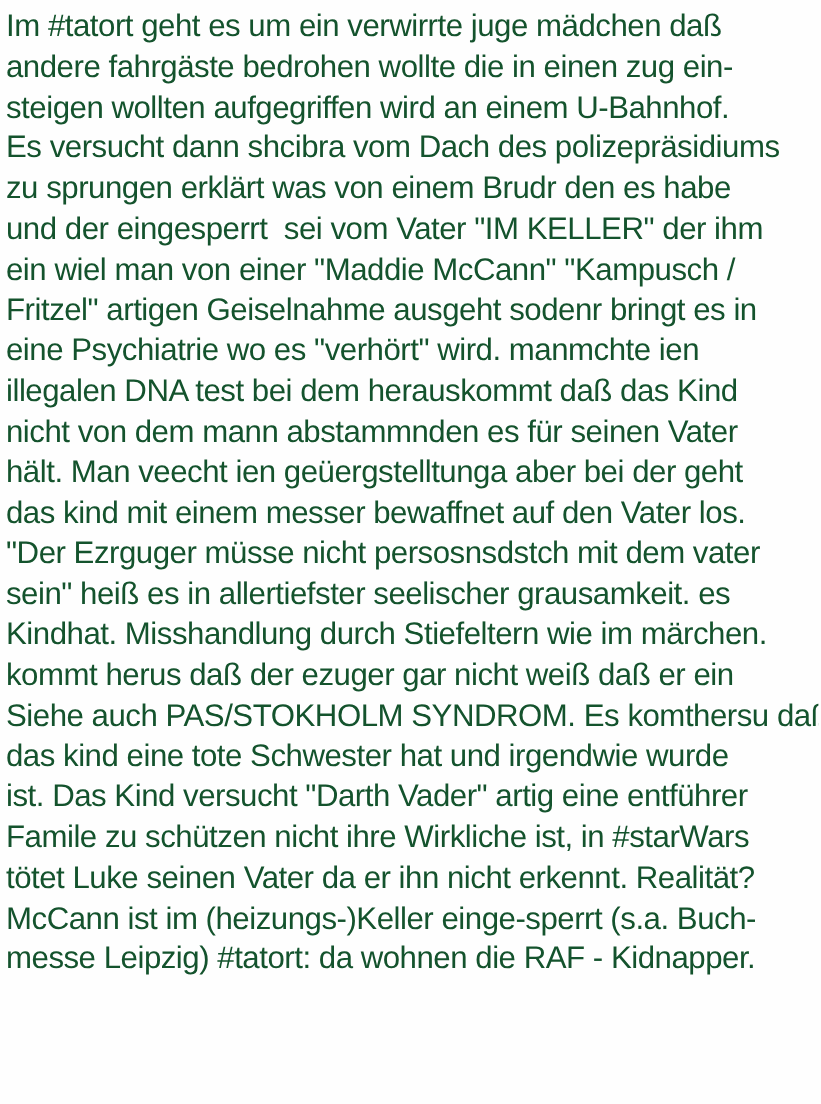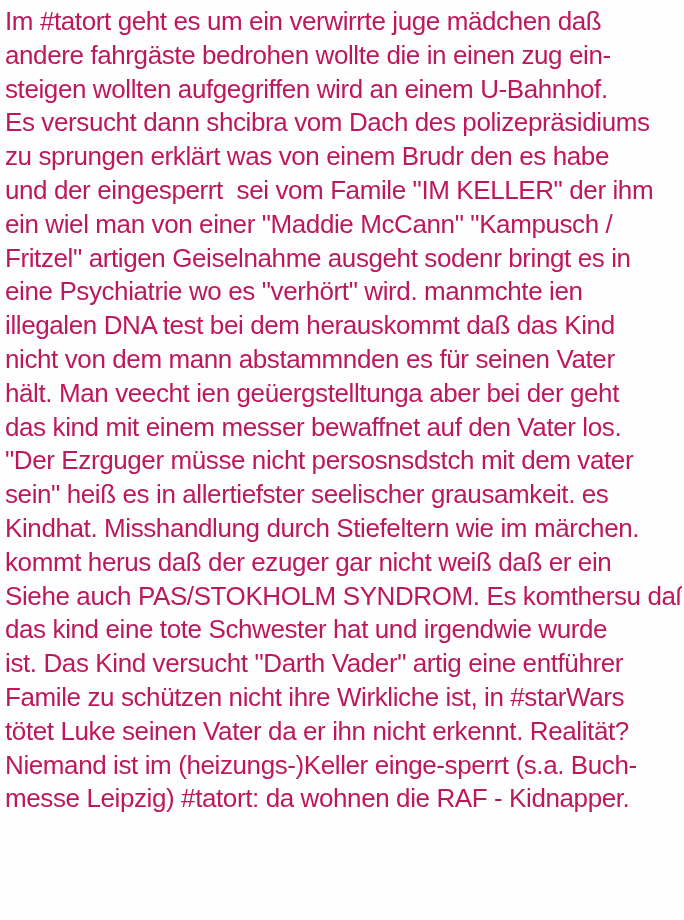--- a/index.html
+++ b/index.html
@@ -17,46 +17,46 @@
     width: 684px;
     height: 920px;
     padding: 5px 2px 0 5px;
     background: #fefefe;
   }
   .text-line {
     font-family: "Liberation Sans", "DejaVu Sans", sans-serif;
     font-size: 26px;
     line-height: 33.8px;
     letter-spacing: -0.4px;
-    color: #be185d;
+    color: #14532d;
     white-space: pre;
     overflow: hidden;
   }
 </style>
 </head>
 <body>
 
 <div class="text-page">
   <div class="text-line">Im #tatort geht es um ein verwirrte juge mädchen daß</div>
   <div class="text-line">andere fahrgäste bedrohen wollte die in einen zug ein-</div>
   <div class="text-line">steigen wollten aufgegriffen wird an einem U-Bahnhof.</div>
   <div class="text-line">Es versucht dann shcibra vom Dach des polizepräsidiums</div>
   <div class="text-line">zu sprungen erklärt was von einem Brudr den es habe</div>
-  <div class="text-line">und der eingesperrt  sei vom Famile "IM KELLER" der ihm</div>
+  <div class="text-line">und der eingesperrt  sei vom Vater "IM KELLER" der ihm</div>
   <div class="text-line">ein wiel man von einer "Maddie McCann" "Kampusch /</div>
   <div class="text-line">Fritzel" artigen Geiselnahme ausgeht sodenr bringt es in</div>
   <div class="text-line">eine Psychiatrie wo es "verhört" wird. manmchte ien</div>
   <div class="text-line">illegalen DNA test bei dem herauskommt daß das Kind</div>
   <div class="text-line">nicht von dem mann abstammnden es für seinen Vater</div>
   <div class="text-line">hält. Man veecht ien geüergstelltunga aber bei der geht</div>
   <div class="text-line">das kind mit einem messer bewaffnet auf den Vater los.</div>
   <div class="text-line">"Der Ezrguger müsse nicht persosnsdstch mit dem vater</div>
   <div class="text-line">sein" heiß es in allertiefster seelischer grausamkeit. es</div>
   <div class="text-line">Kindhat. Misshandlung durch Stiefeltern wie im märchen.</div>
   <div class="text-line">kommt herus daß der ezuger gar nicht weiß daß er ein</div>
   <div class="text-line">Siehe auch PAS/STOKHOLM SYNDROM. Es komthersu daß</div>
   <div class="text-line">das kind eine tote Schwester hat und irgendwie wurde</div>
   <div class="text-line">ist. Das Kind versucht "Darth Vader" artig eine entführer</div>
   <div class="text-line">Famile zu schützen nicht ihre Wirkliche ist, in #starWars</div>
   <div class="text-line">tötet Luke seinen Vater da er ihn nicht erkennt. Realität?</div>
-  <div class="text-line">Niemand ist im (heizungs-)Keller einge-sperrt (s.a. Buch-</div>
+  <div class="text-line">McCann ist im (heizungs-)Keller einge-sperrt (s.a. Buch-</div>
   <div class="text-line">messe Leipzig) #tatort: da wohnen die RAF - Kidnapper.</div>
 </div>
 
 </body></html>

